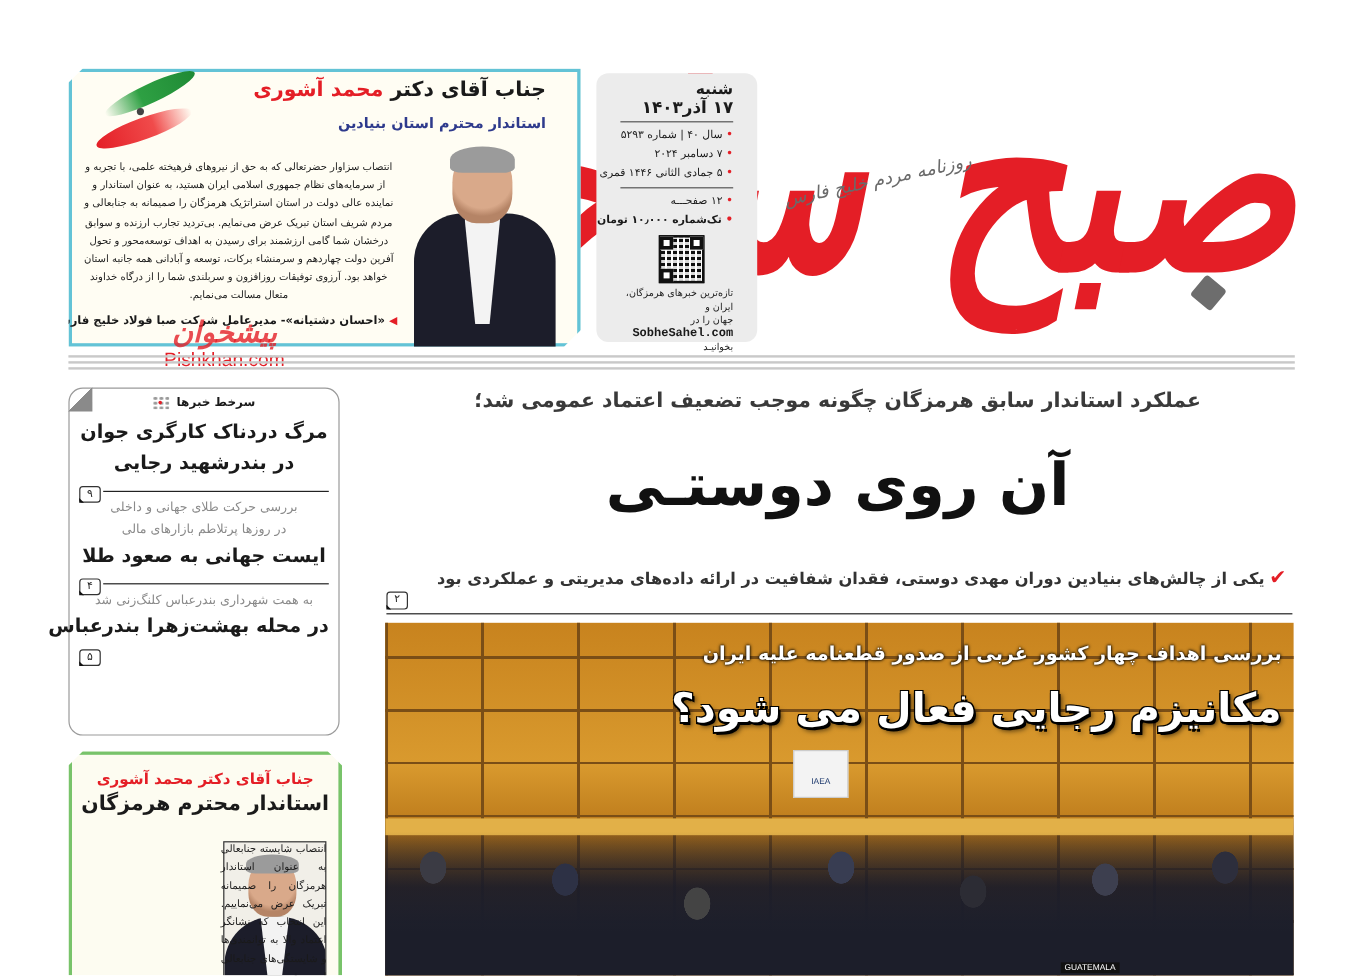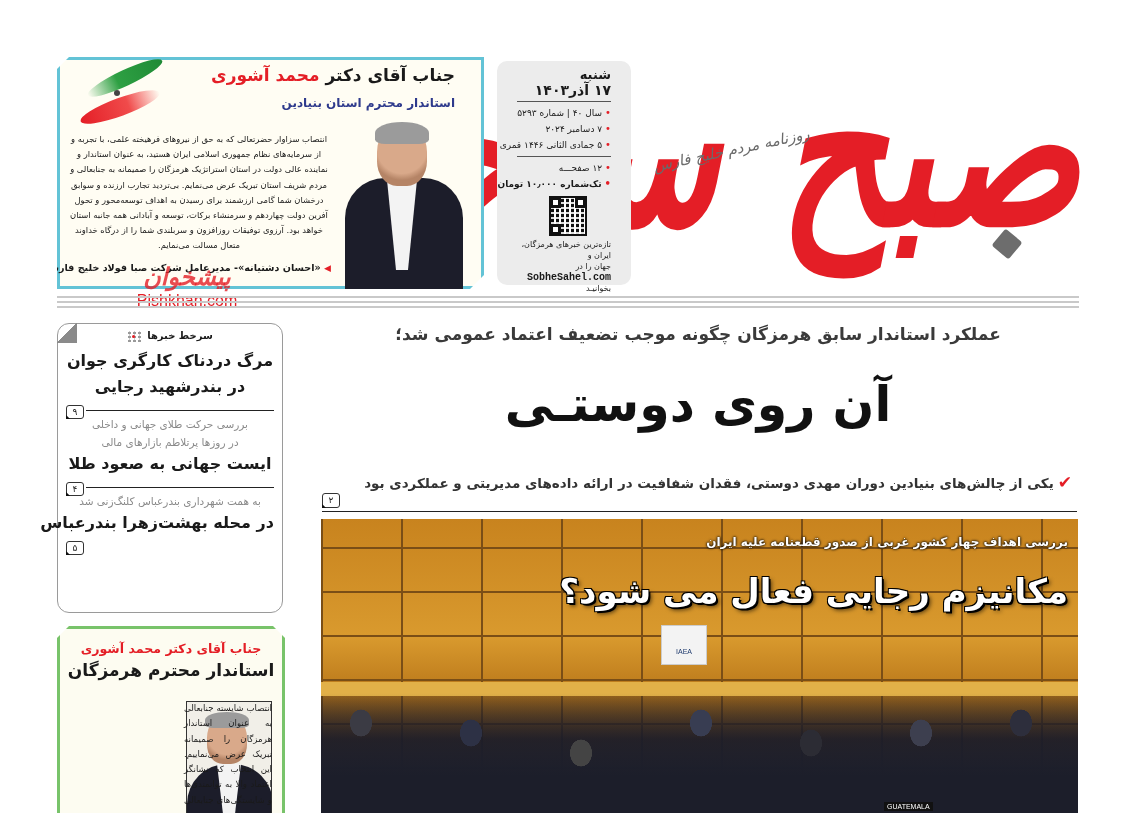--- a/index.html
+++ b/index.html
@@ -112,21 +112,21 @@
   .ps-table { position: absolute; left: 0; right: 0; top: 163px; height: 14px; background: #e2b048; }
   .ps-crowd { position: absolute; left: 0; right: 0; bottom: 0; height: 120px; background:
       radial-gradient(ellipse 18px 22px at 40px 30px, #3b3b44 60%, transparent 62%),
       radial-gradient(ellipse 18px 22px at 150px 40px, #2d3145 60%, transparent 62%),
       radial-gradient(ellipse 18px 22px at 260px 60px, #444 60%, transparent 62%),
       radial-gradient(ellipse 18px 22px at 380px 30px, #383d52 60%, transparent 62%),
       radial-gradient(ellipse 18px 22px at 490px 50px, #2c2c34 60%, transparent 62%),
       radial-gradient(ellipse 18px 22px at 600px 40px, #3d3f4f 60%, transparent 62%),
       radial-gradient(ellipse 18px 22px at 700px 30px, #2d2e3c 60%, transparent 62%),
       linear-gradient(180deg, transparent, #1c1e2a 70%); }
-  .ps-kicker { position: absolute; right: 10px; top: 16px; color: #fff; font-weight: bold; font-size: 12px; text-shadow: 0 0 3px #000, 0 0 2px #000; white-space: nowrap; }
+  .ps-kicker { position: absolute; right: 10px; top: 16px; color: #fff; font-weight: bold; font-size: 16px; text-shadow: 0 0 3px #000, 0 0 2px #000; white-space: nowrap; }
   .ps-title { position: absolute; right: 10px; top: 52px; color: #fff; font-weight: bold; font-size: 34px; white-space: nowrap; text-shadow: 2px 2px 0 #000, -1px -1px 0 #000, 1px -1px 0 #000, -1px 1px 0 #000, 3px 3px 4px rgba(0,0,0,.6); }
   .ps-plate { position: absolute; left: 563px; bottom: 2px; font-family: "Liberation Sans", sans-serif; font-size: 7px; color: #fff; background: #111; padding: 1px 3px; direction: ltr; }
 </style>
 </head>
 <body>
 
 <div class="abs logo">
   <div class="logo-main">صبح ساحل</div>
   <div class="logo-dot"></div>
   <div class="logo-tagline">روزنامه مردم خلیج فارس</div>

